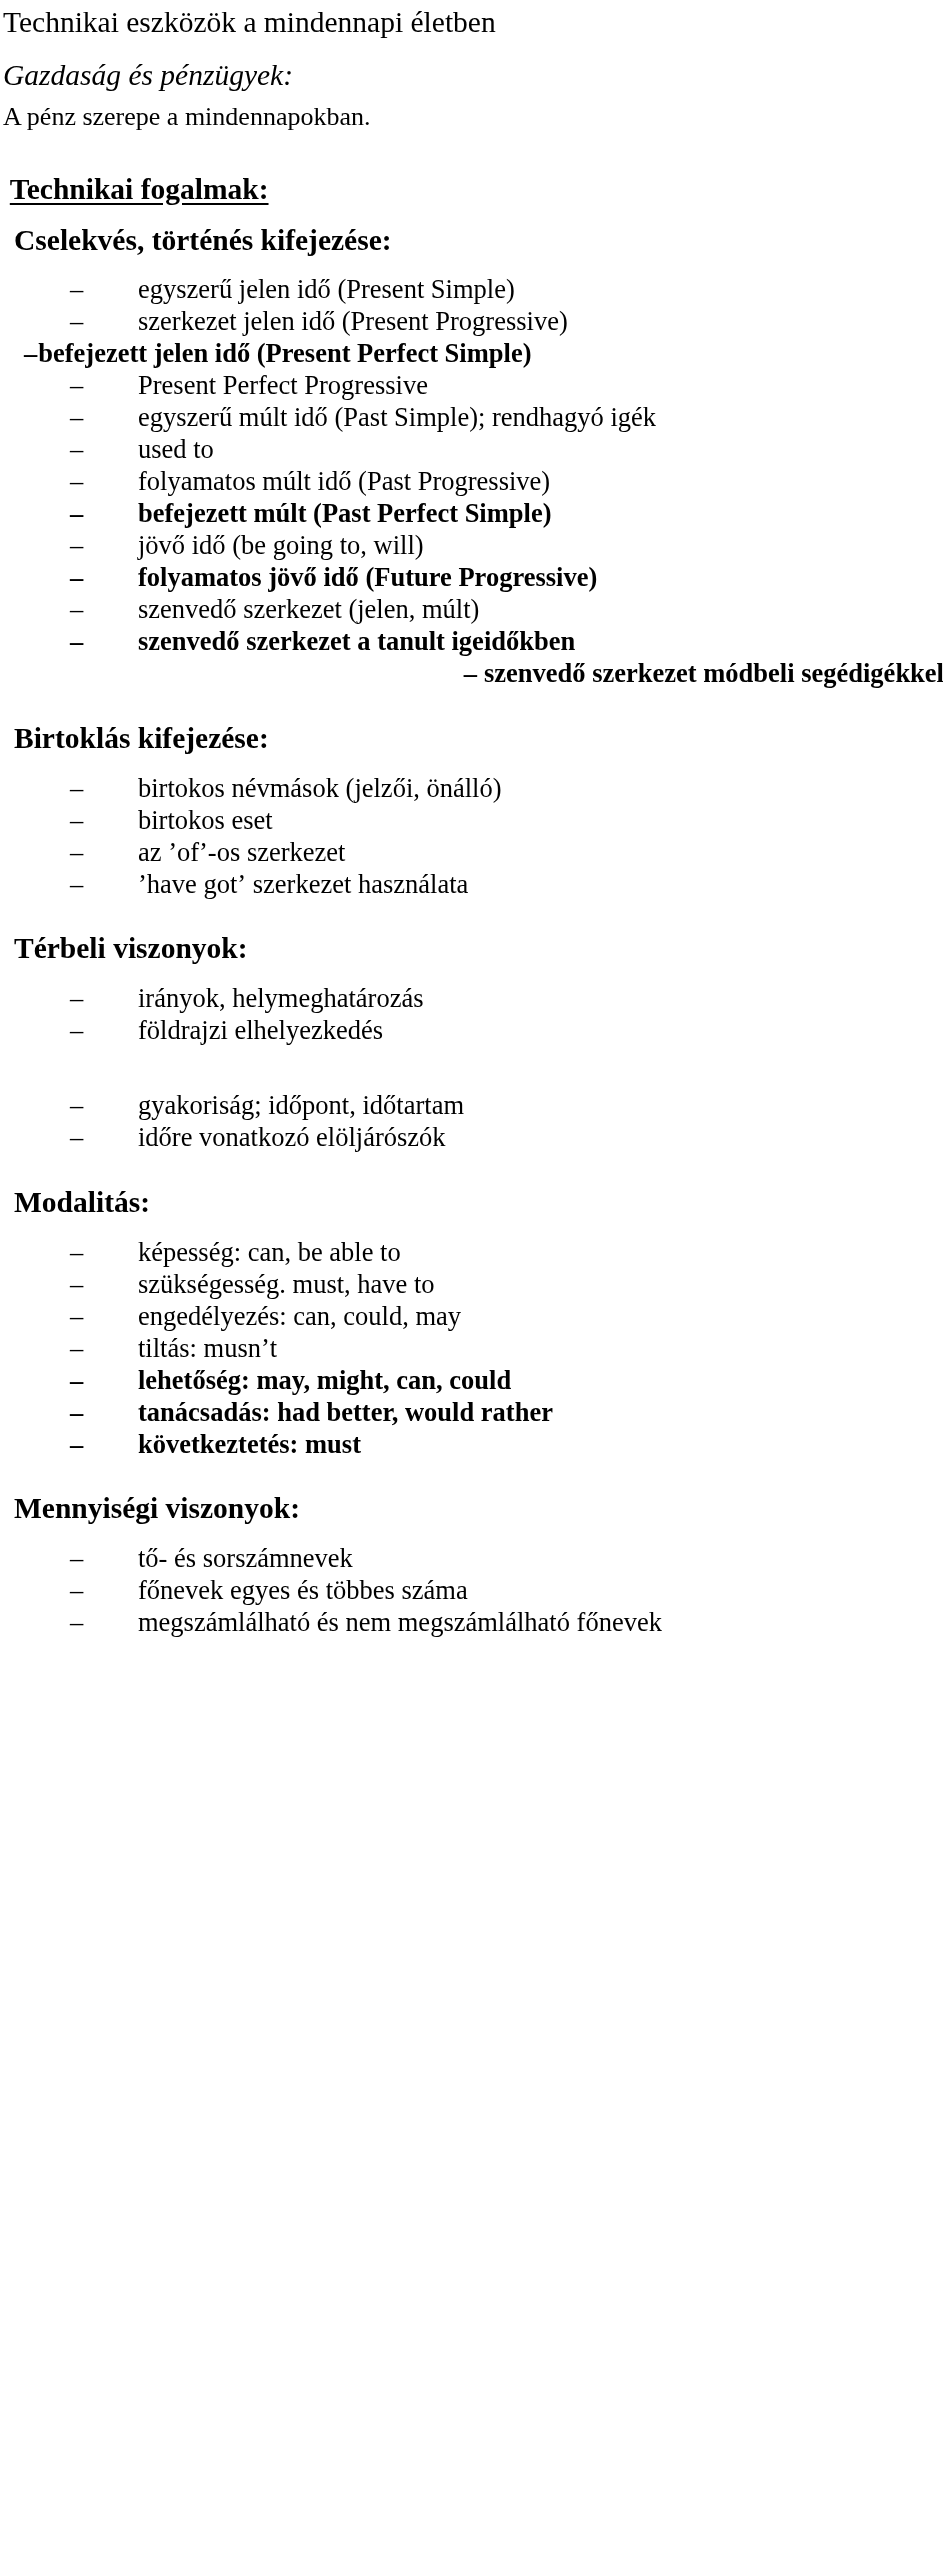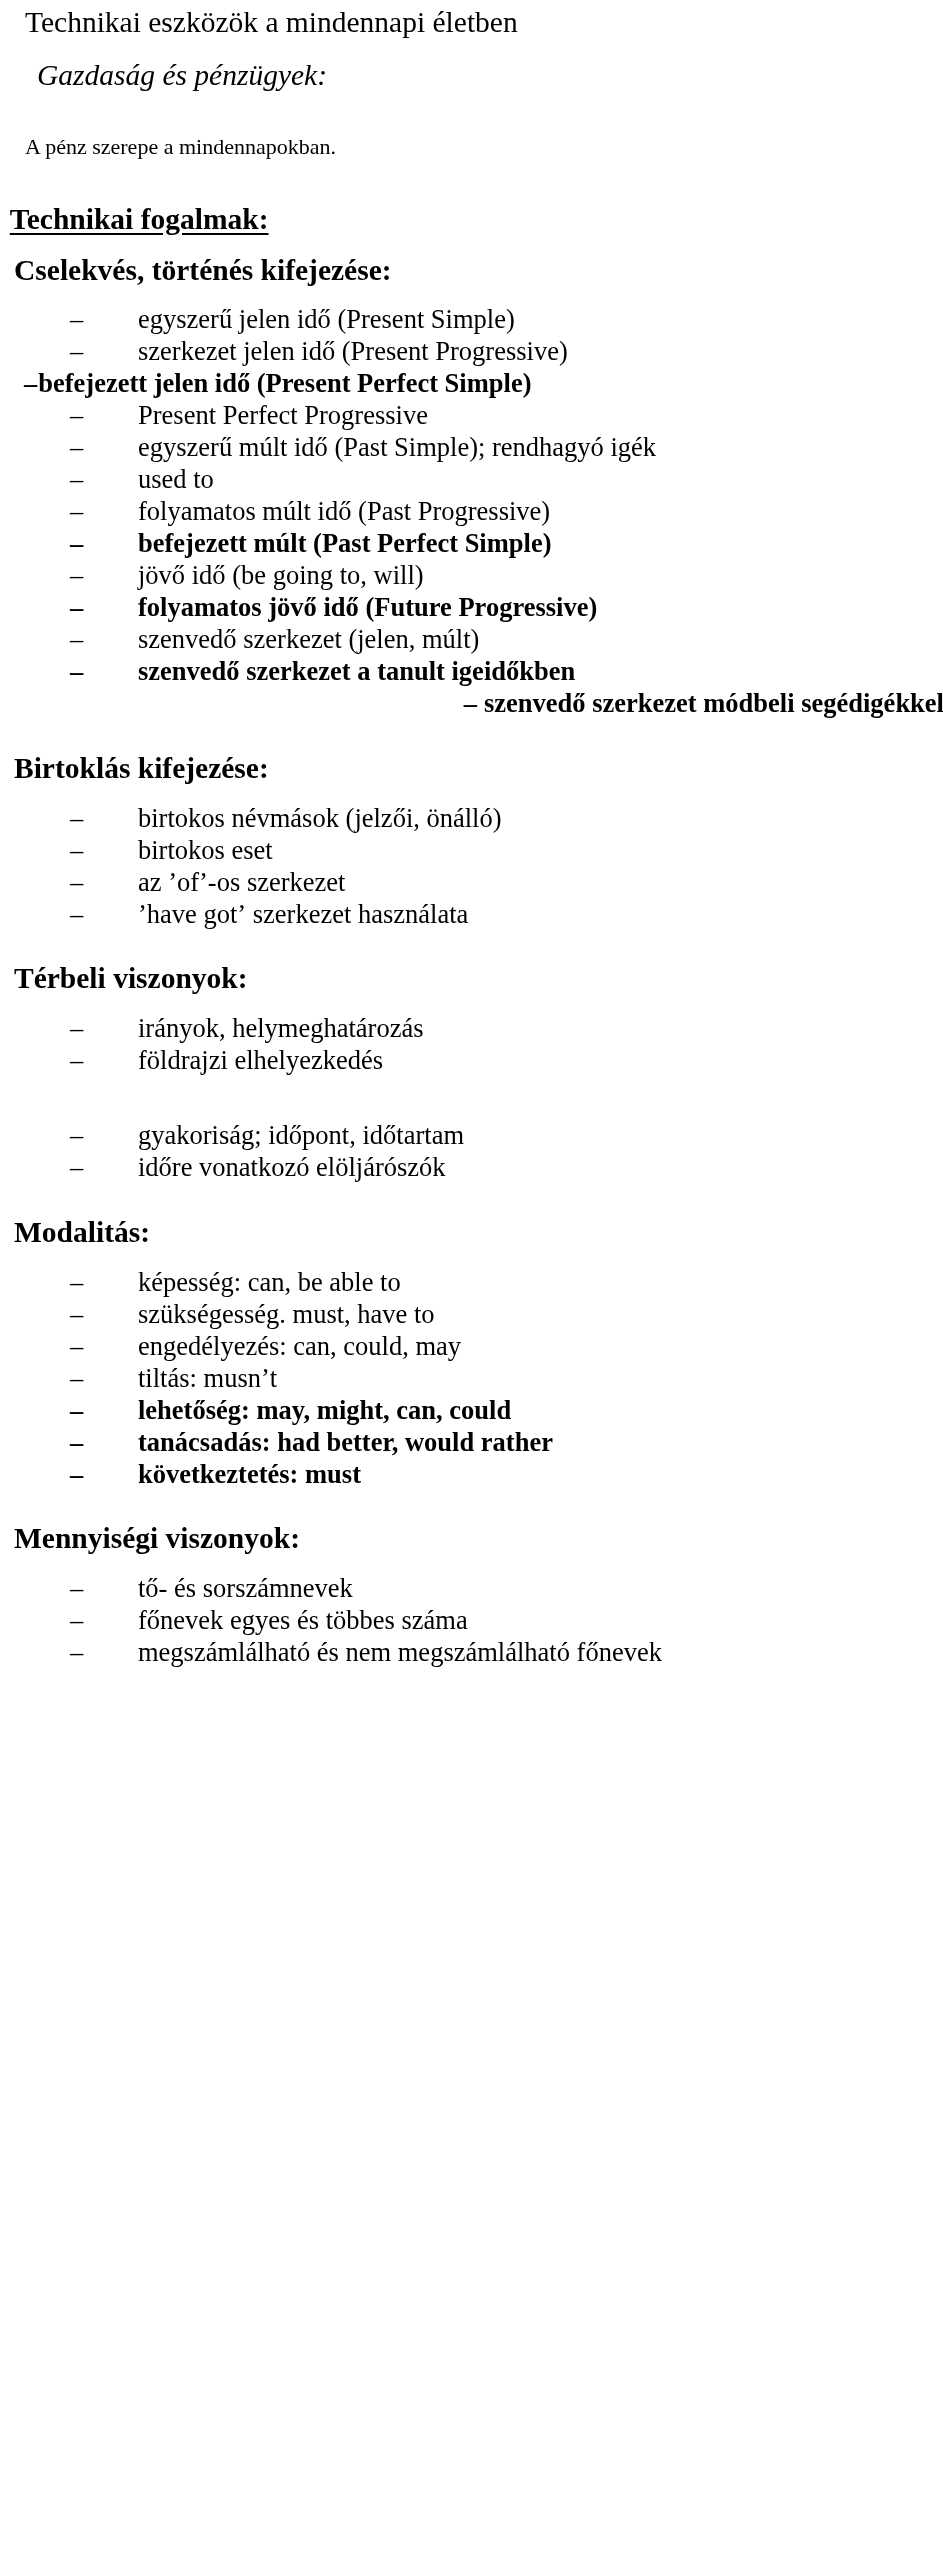--- a/index.html
+++ b/index.html
@@ -21,40 +21,38 @@
   .page {
     position: relative;
     width: 944px;
     height: 2576px;
     padding: 0;
     box-sizing: border-box;
   }
 
   
   .top-block {
-    padding-left: 25px;
+    padding-left: 3px;
     padding-top: 2px;
   }
   .line-title {
     font-size: 29.5px;
     line-height: 41px;
     white-space: nowrap;
   }
   .line-italic {
     font-size: 29.5px;
     line-height: 41px;
     font-style: italic;
     white-space: nowrap;
-    margin-left: 12px;
   }
   .line-plain {
-    font-size: 22px;
+    font-size: 26px;
     line-height: 41px;
     white-space: nowrap;
-    margin-top: 30px;
   }
   .spacer-sm { height: 11.8px; }
   .spacer-lg { height: 33px; }
 
   
   .heading {
     padding-left: 9.8px;
     font-size: 29.5px;
     line-height: 39px;
     font-weight: bold;

